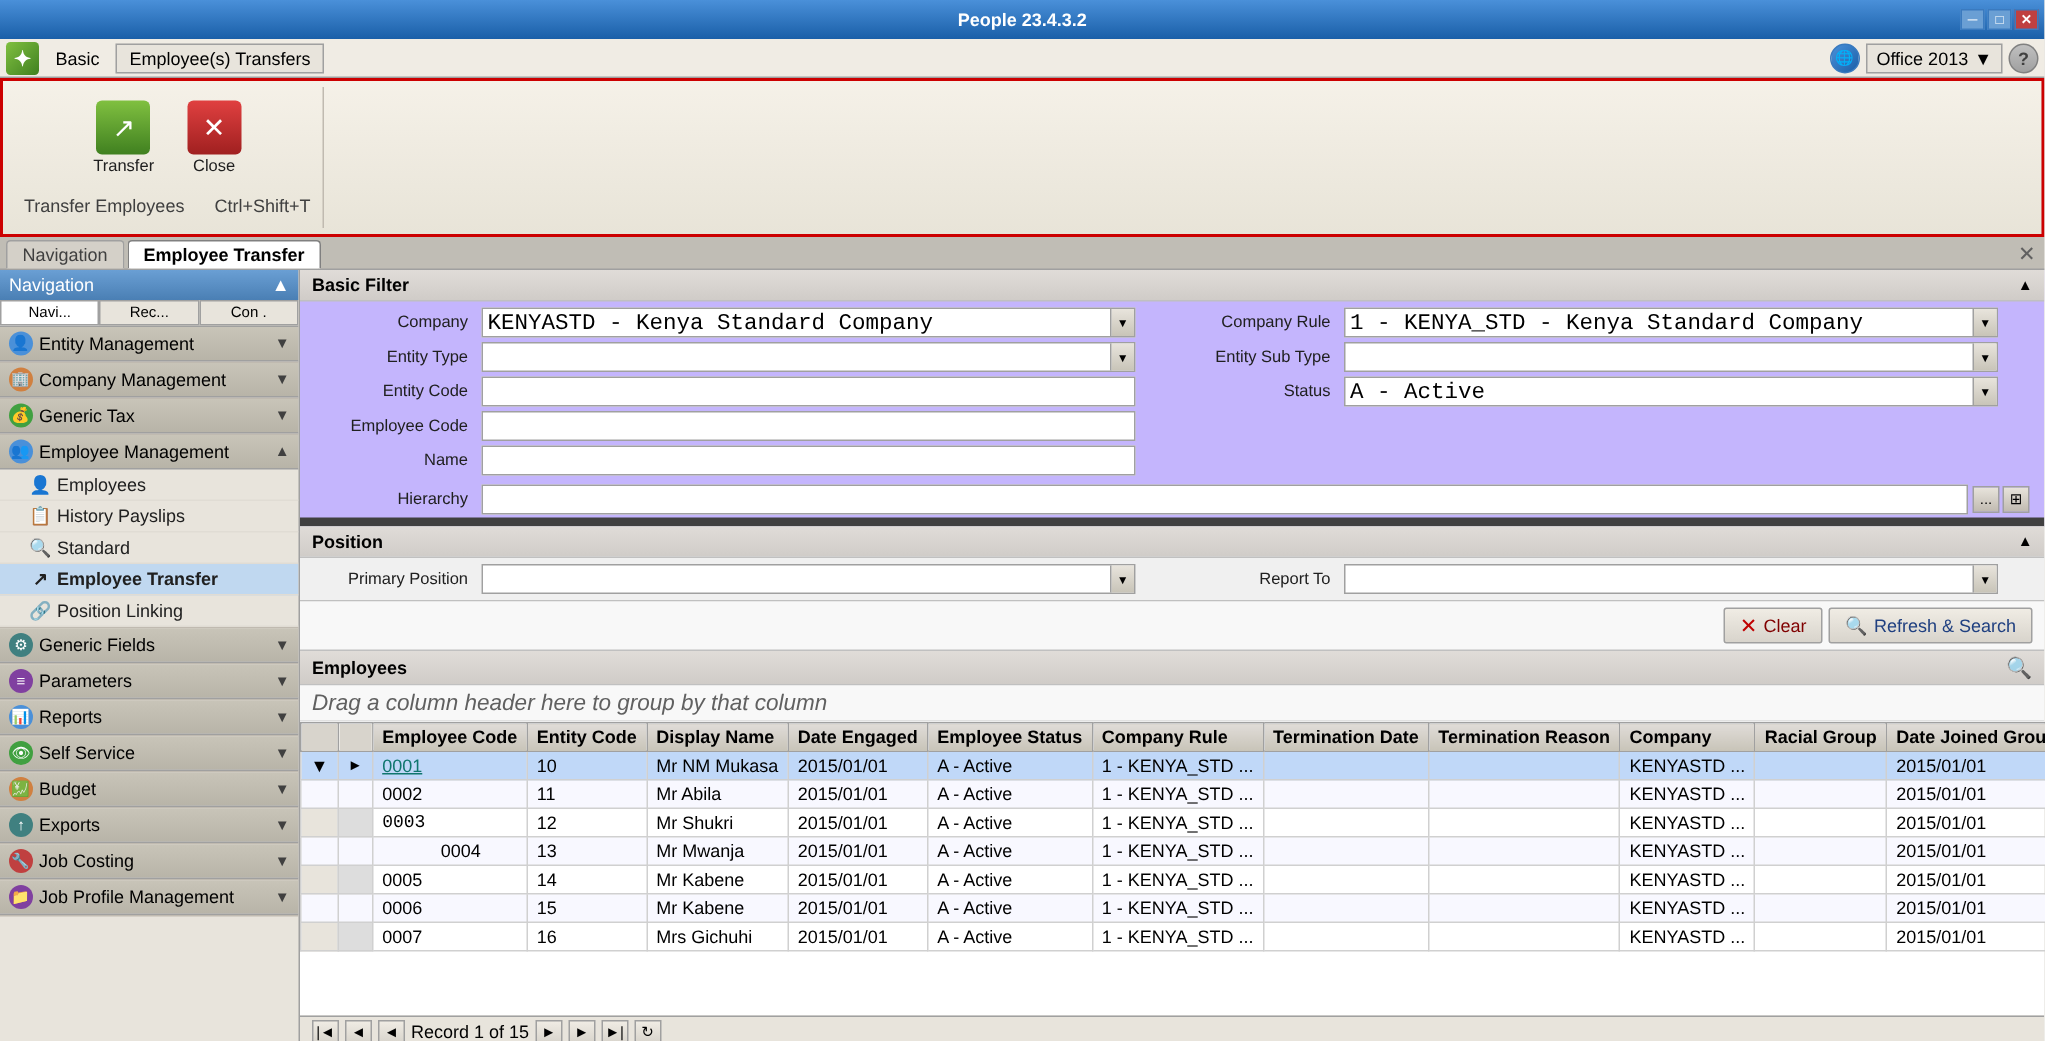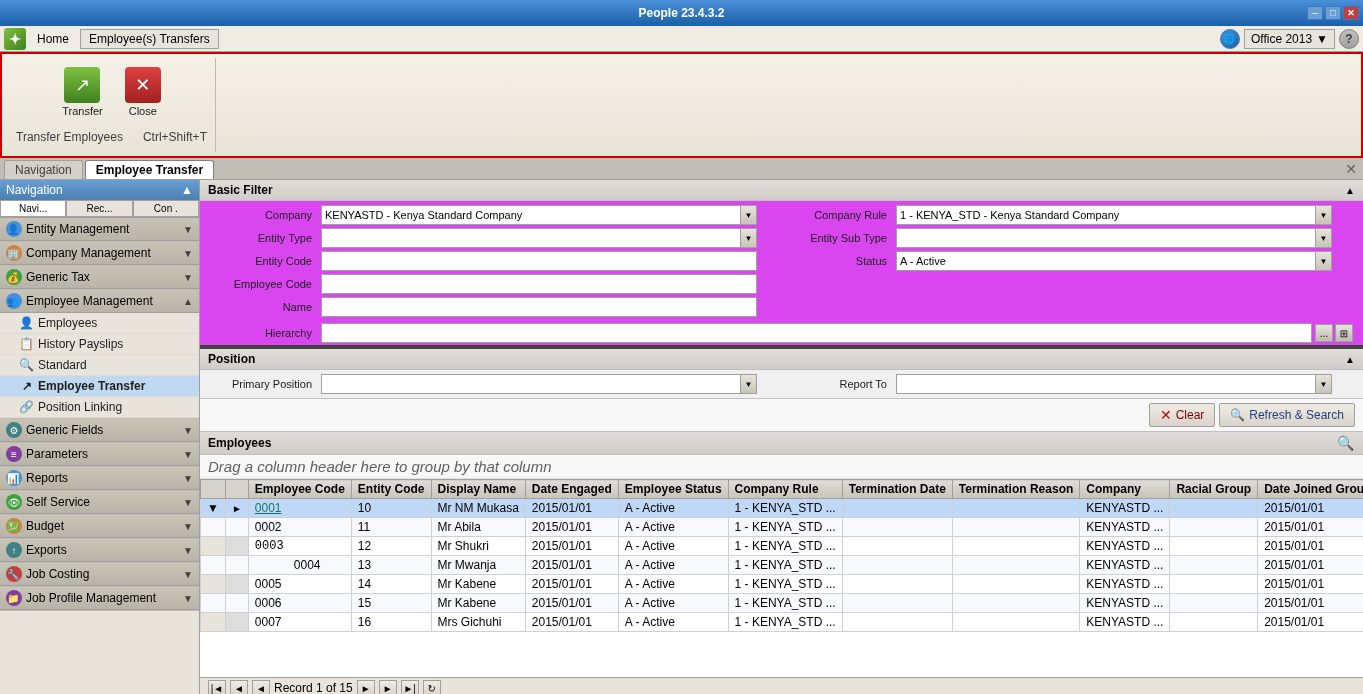--- a/index.html
+++ b/index.html
@@ -260,22 +260,22 @@
     .content-area {
       flex: 1;
       background: white;
       overflow: hidden;
       display: flex;
       flex-direction: column;
     }
 
     
     .filter-section {
-      background: #d946ef;
-      border-bottom: 4px solid #404040;
+      background: #c4b5fd;
+      border-bottom: 6px solid #404040;
     }
     .filter-header {
       background: linear-gradient(to bottom, #e0dcd8, #d0ccc8);
       padding: 3px 8px;
       font-size: 11px;
       font-weight: bold;
       border-bottom: 1px solid #c0c0c0;
       display: flex;
       justify-content: space-between;
       align-items: center;
@@ -303,24 +303,25 @@
     .filter-dropdown {
       display: flex;
       border: 1px solid #a0a0a0;
       background: white;
       height: 20px;
       align-items: center;
     }
     .filter-dropdown-text {
       flex: 1;
       padding: 1px 3px;
-      font-size: 11px;
+      font-size: 15px;
       overflow: hidden;
       text-overflow: ellipsis;
       white-space: nowrap;
+      font-family: Liberation Mono, monospace;
     }
     .filter-dropdown-btn {
       width: 16px;
       height: 100%;
       background: linear-gradient(to bottom, #e8e4dc, #c8c4b8);
       border-left: 1px solid #a0a0a0;
       display: flex;
       align-items: center;
       justify-content: center;
       font-size: 8px;
@@ -495,21 +496,21 @@
     <div class="title-bar-btn">─</div>
     <div class="title-bar-btn">□</div>
     <div class="title-bar-btn" style="background:#c04040;">✕</div>
   </div>
 </div>
 
 <div class="menu-bar">
   <div class="menu-bar-left">
     <div style="width:22px;height:22px;background:linear-gradient(135deg,#80c040,#408020);border-radius:3px;display:flex;align-items:center;justify-content:center;color:white;font-size:14px;font-weight:bold;">✦</div>
     <div class="menu-btn">
-      <span>Home</span>
+      <span>Basic</span>
     </div>
     <div class="menu-btn active">
       <span>Employee(s) Transfers</span>
     </div>
   </div>
   <div class="office-section">
     <div class="globe-icon">🌐</div>
     <div class="office-dropdown">
       <span>Office 2013</span>
       <span>▼</span>

